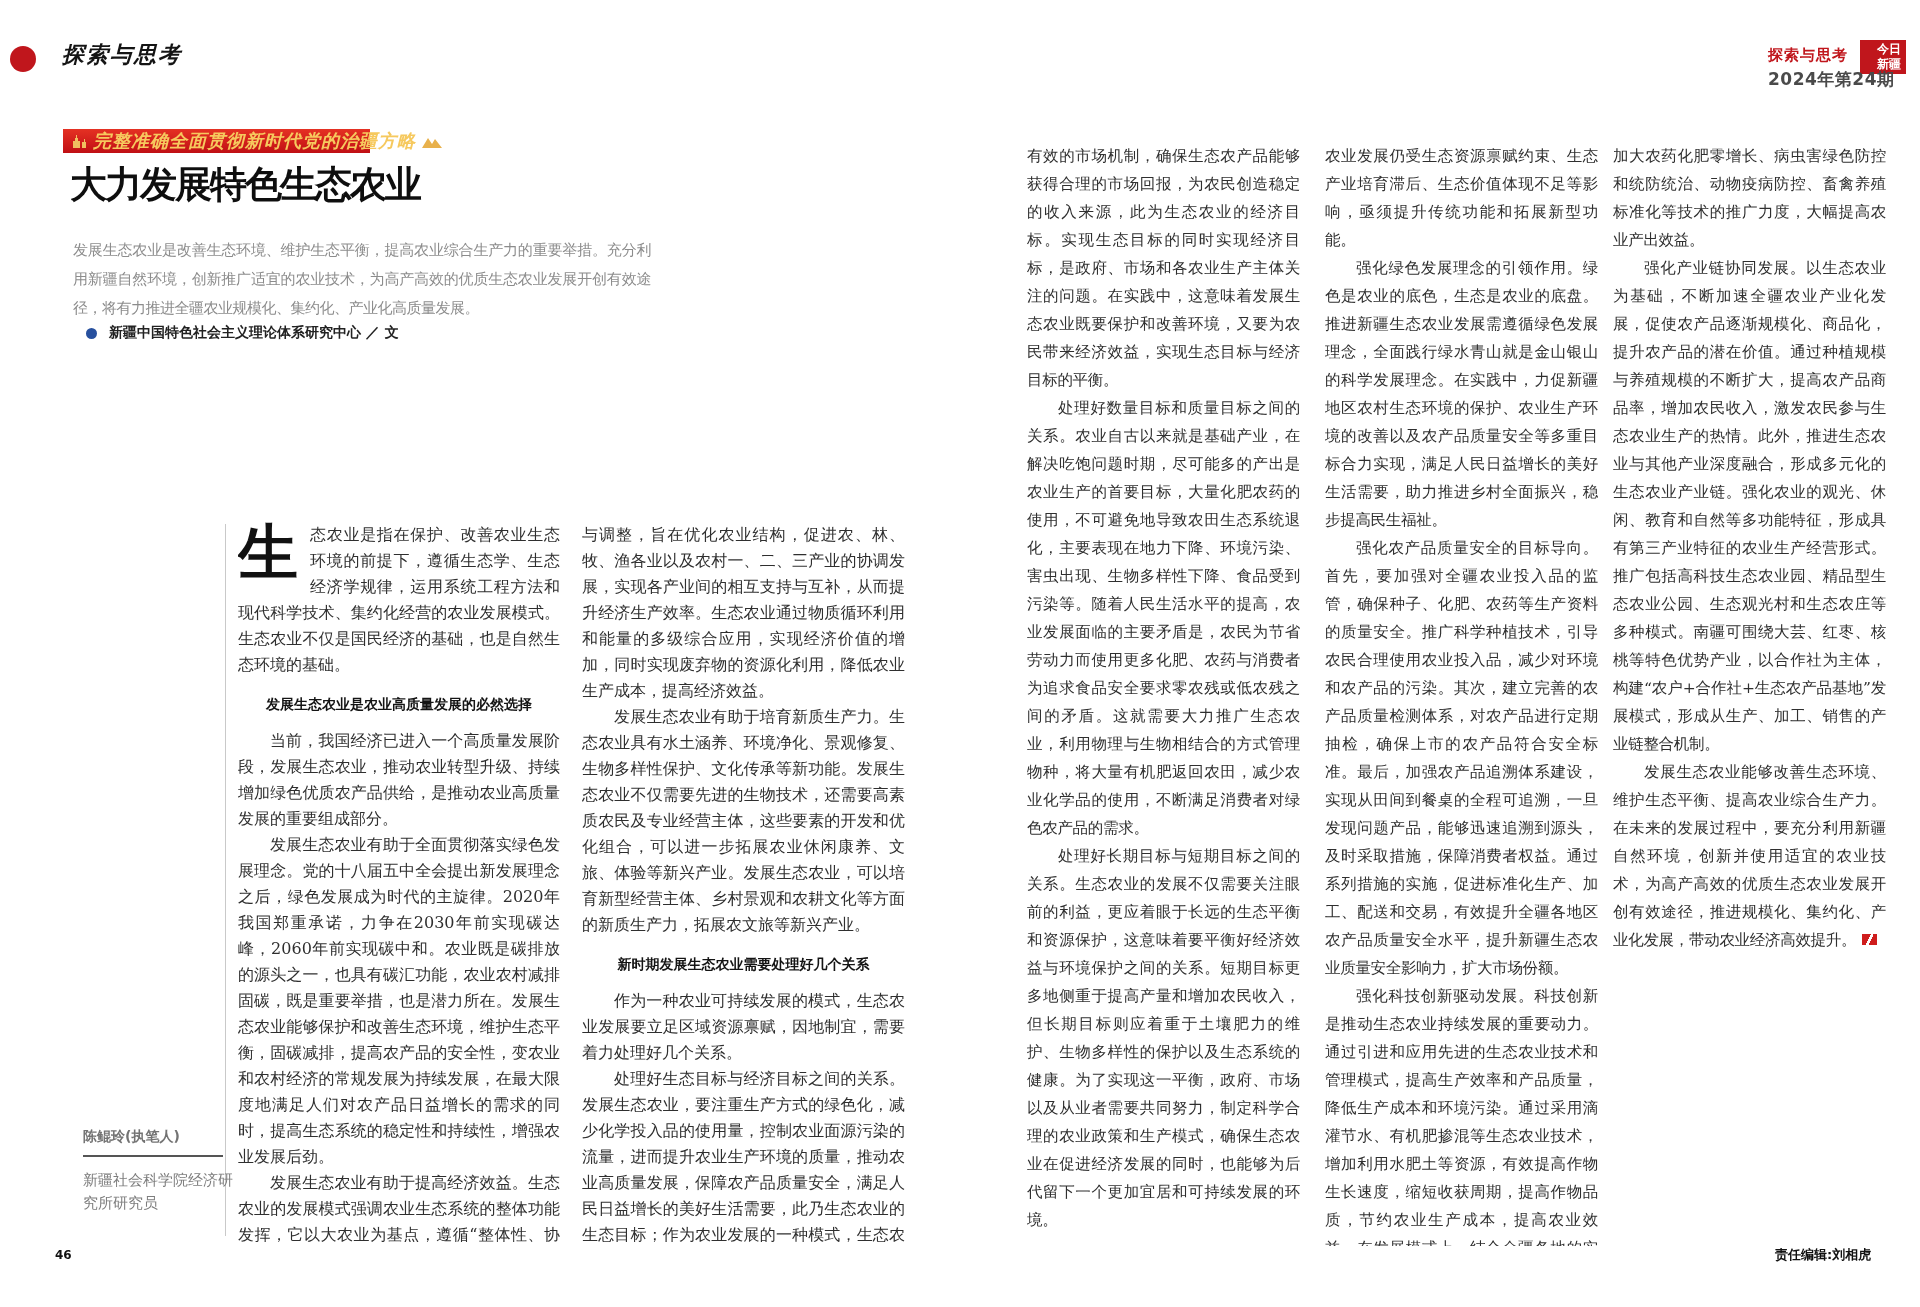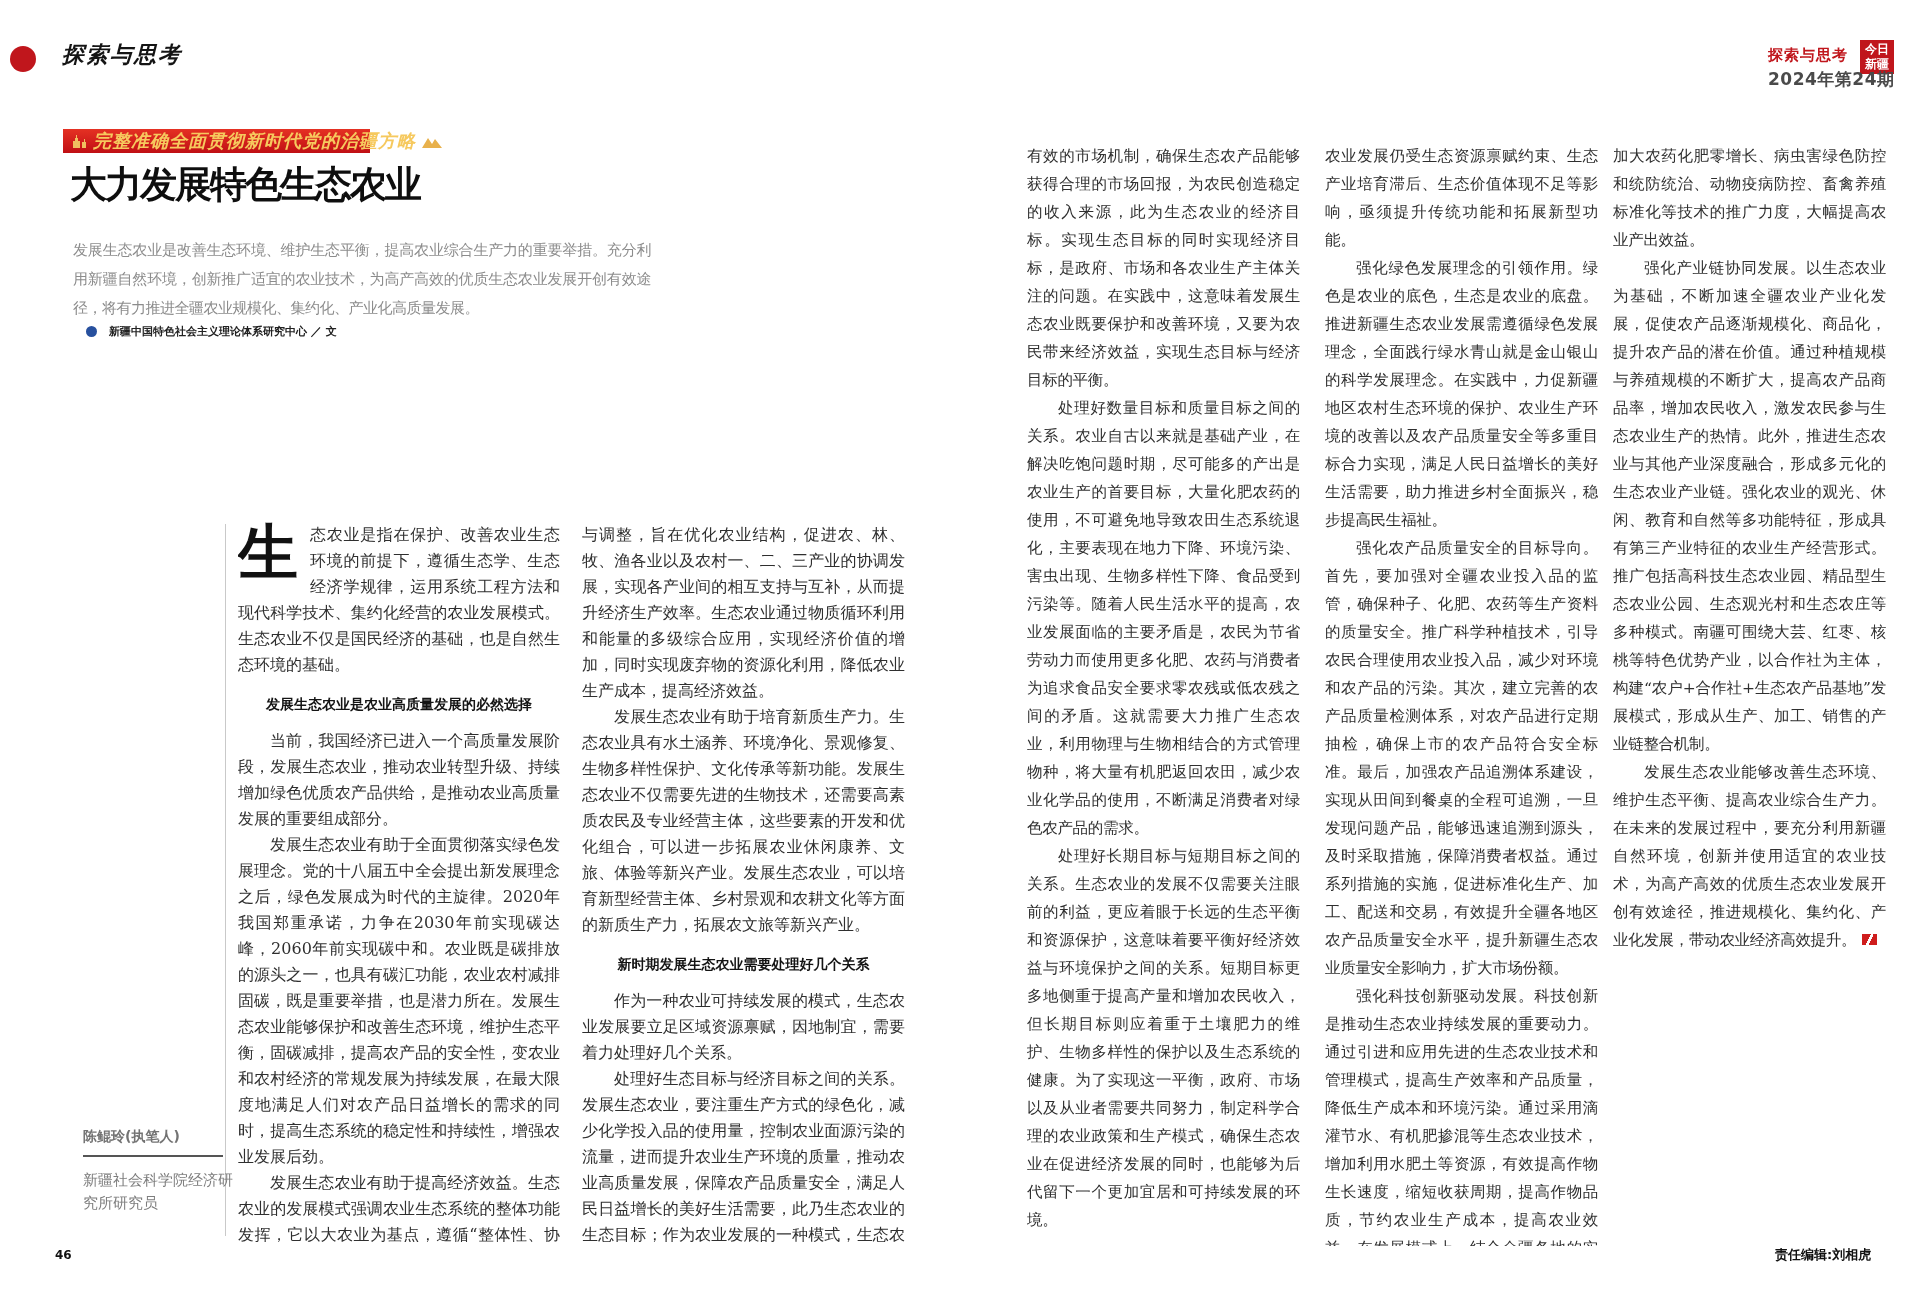--- a/index.html
+++ b/index.html
@@ -16,28 +16,28 @@
           display:flex;align-items:center;box-sizing:border-box;padding:0 10px 0 8px;}
   .banner-text{color:#f6c95e;font-family:"DejaVu Sans",sans-serif;font-weight:bold;
                font-style:italic;font-size:18px;letter-spacing:1px;white-space:nowrap;margin:0 6px;}
   .banner svg{display:block;}
   .article-title{left:70px;top:160px;font-family:"DejaVu Sans",sans-serif;font-weight:bold;
                  font-size:37px;letter-spacing:-2px;color:#0e0e0e;white-space:nowrap;}
   .abstract{left:73px;top:236px;width:578px;font-family:Liberation Serif, serif;
             font-size:15px;letter-spacing:-0.5px;line-height:29px;color:#8c8c8c;text-align:justify;}
   .byline{left:86px;top:324px;display:flex;align-items:center;}
   .byline-dot{width:11px;height:11px;border-radius:50%;background:#27509e;margin-right:12px;}
-  .byline-text{font-family:"DejaVu Sans",sans-serif;font-weight:bold;font-size:11px;color:#222;}
+  .byline-text{font-family:"DejaVu Sans",sans-serif;font-weight:bold;font-size:14px;color:#222;}
 
   
   .kicker-right{left:1768px;top:46px;font-family:"DejaVu Sans",sans-serif;font-weight:bold;
                 font-size:15px;color:#c0161c;letter-spacing:1px;}
   .masthead{left:1860px;top:40px;width:34px;height:34px;background:#c0161c;color:#fff;
             font-family:"DejaVu Sans",sans-serif;font-weight:bold;font-size:12px;line-height:15px;
-            display:flex;flex-direction:column;align-items:center;justify-content:center;}
+            display:flex;flex-direction:column;align-items:center;justify-content:center;padding-left:12px;}
   .issue{left:1768px;top:68px;font-family:"DejaVu Sans",sans-serif;font-size:17px;
          font-weight:bold;color:#4a4a4a;letter-spacing:0.5px;}
 
   
   .col{position:absolute;text-align:justify;overflow:hidden;}
   .col p{margin:0;}
   .left-col{font-size:16px;line-height:26px;letter-spacing:0;}
   .right-col{font-size:15.5px;line-height:28px;letter-spacing:-0.3px;}
   .para{text-indent:2em;}
   .cont{text-indent:0;}

